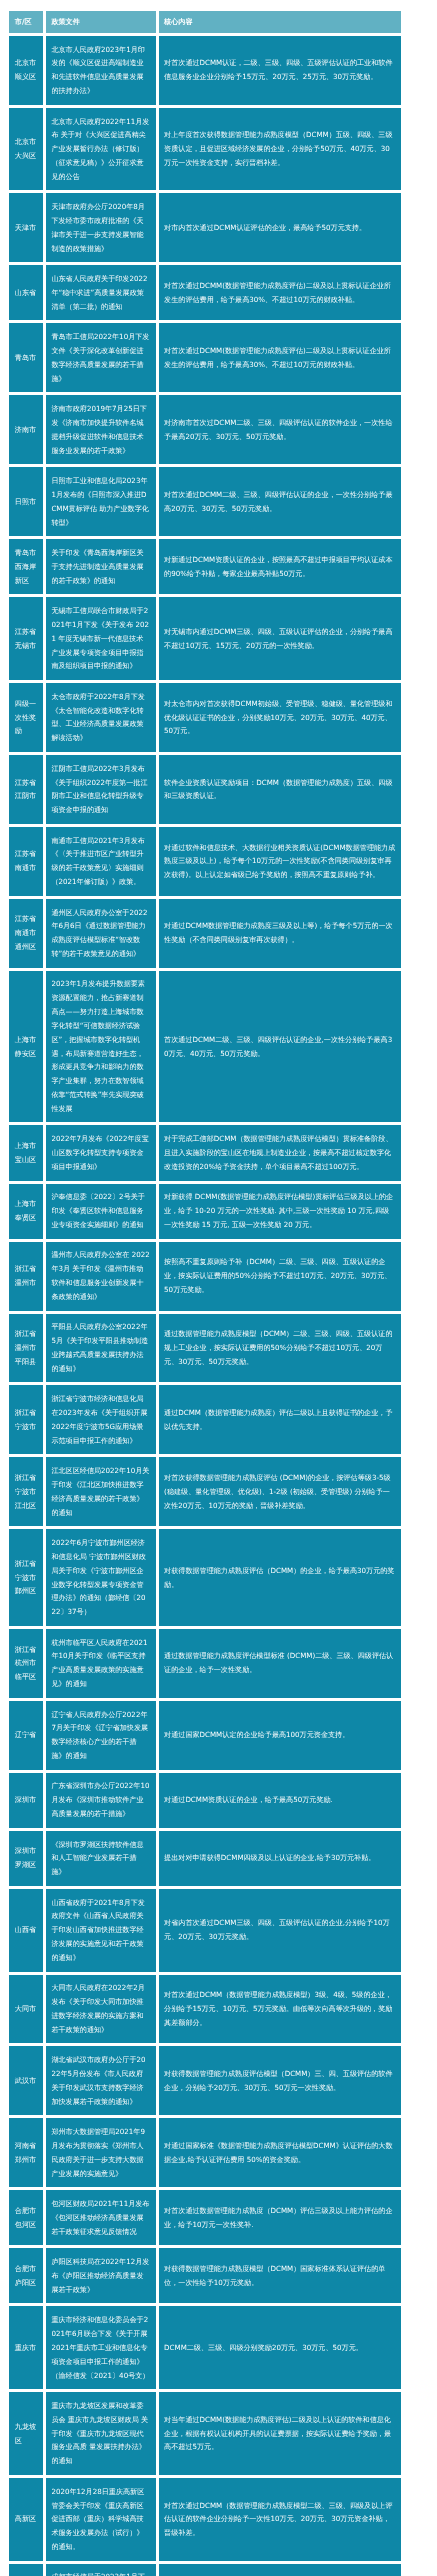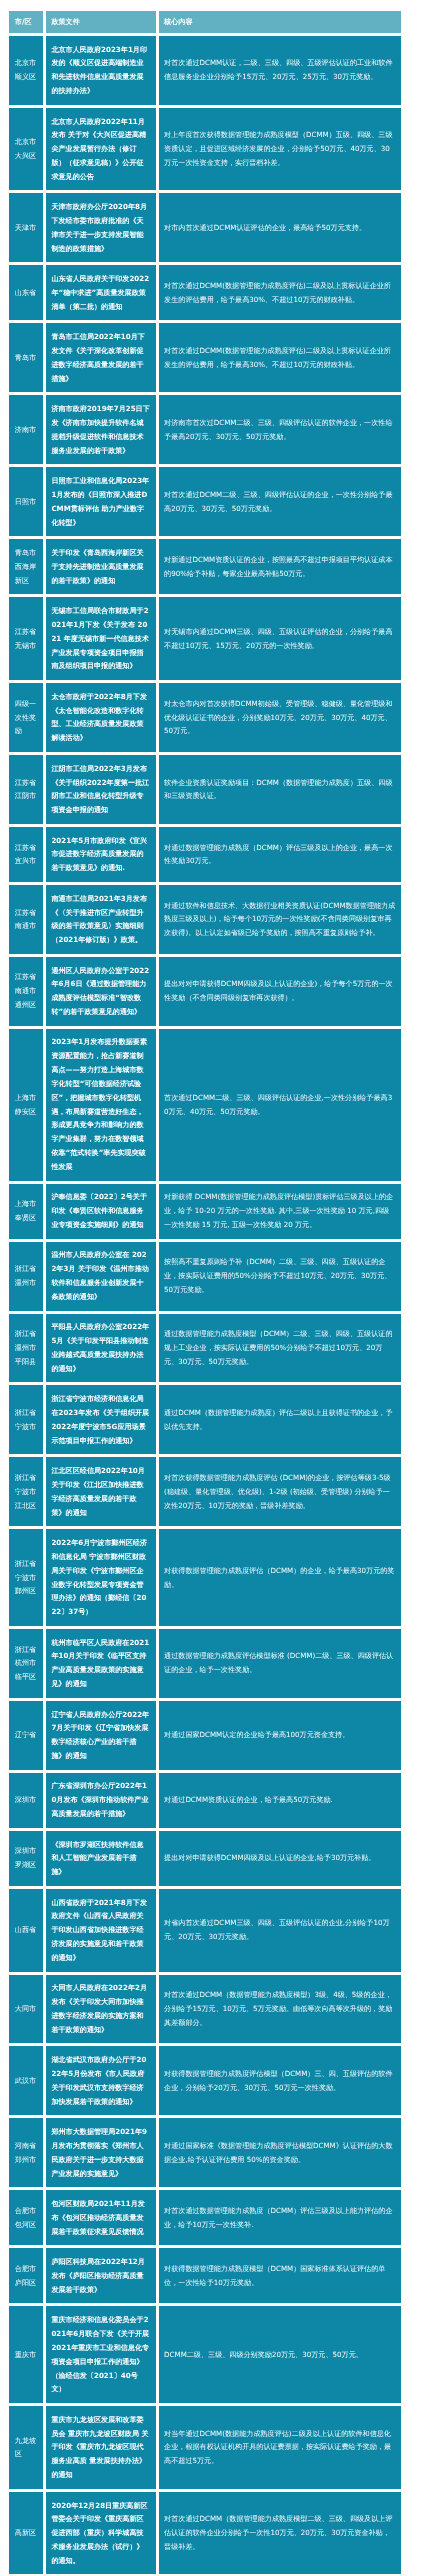--- a/index.html
+++ b/index.html
@@ -33,21 +33,21 @@
     word-break: break-all;
     box-sizing: border-box;
   }
   .head .cell {
     background: #61b1c3;
     font-weight: bold;
     padding: 5.6px 5.6px;
     line-height: 1.5;
   }
   .c1 { width: 35px; }
-  .c2 { width: 118px; font-weight: bold; }
+  .c2 { width: 118px; }
   .c3 { width: 265px; }
 </style>
 </head>
 <body>
 
 <div class="page">
   <div class="tbl">
     <div class="row head">
       <div class="cell c1">市/区</div>
       <div class="cell c2">政策文件</div>
@@ -113,44 +113,44 @@
     <div class="cell c2">太仓市政府于2022年8月下发《太仓智能化改造和数字化转型、工业经济高质量发展政策解读活动》</div>
     <div class="cell c3">对太仓市内对首次获得DCMM初始级、受管理级、稳健级、量化管理级和优化级认证证书的企业，分别奖励10万元、20万元、30万元、40万元、50万元。</div>
   </div>
 
   <div class="row">
     <div class="cell c1">江苏省江阴市</div>
     <div class="cell c2">江阴市工信局2022年3月发布《关于组织2022年度第一批江阴市工业和信息化转型升级专项资金申报的通知</div>
     <div class="cell c3">软件企业资质认证奖励项目：DCMM（数据管理能力成熟度）五级、四级和三级资质认证。</div>
   </div>
 
-  <div class="row">
-    <div class="cell c1">江苏省宜兴市</div>
-    <div class="cell c2">2021年5月市政府印发《宜兴市促进数字经济高质量发展的若干政策意见》的通知.</div>
-    <div class="cell c3">对通过数据管理能力成熟度（DCMM）评估三级及以上的企业，最高一次性奖励30万元。</div>
-  </div>
 
   <div class="row">
     <div class="cell c1">江苏省南通市</div>
     <div class="cell c2">南通市工信局2021年3月发布《〈关于推进市区产业转型升级的若干政策意见〉实施细则（2021年修订版）》政策。</div>
     <div class="cell c3">对通过软件和信息技术、大数据行业相关资质认证(DCMM数据管理能力成熟度三级及以上)，给予每个10万元的一次性奖励(不含同类同级别复审再次获得)。以上认定如省级已给予奖励的，按照高不重复原则给予补。</div>
   </div>
 
   <div class="row">
     <div class="cell c1">江苏省南通市通州区</div>
     <div class="cell c2">通州区人民政府办公室于2022年6月6日《通过数据管理能力成熟度评估模型标准“智改数转”的若干政策意见的通知》</div>
-    <div class="cell c3">提出对对申请获得DCMM四级及以上认证的企业)，给予每个5万元的一次性奖励（不含同类同级别复审再次获得）。</div>
+    <div class="cell c3">对通过DCMM数据管理能力成熟度三级及以上等)，给予每个5万元的一次性奖励（不含同类同级别复审再次获得）。</div>
   </div>
 
   <div class="row">
     <div class="cell c1">上海市静安区</div>
     <div class="cell c2">2023年1月发布提升数据要素资源配置能力，抢占新赛道制高点——努力打造上海城市数字化转型“可信数据经济试验区”，把握城市数字化转型机遇，布局新赛道营造好生态，形成更具竞争力和影响力的数字产业集群，努力在数智领域依靠“范式转换”率先实现突破性发展</div>
     <div class="cell c3">首次通过DCMM二级、三级、四级评估认证的企业,一次性分别给予最高30万元、40万元、50万元奖励。</div>
   </div>
 
+  <div class="row">
+    <div class="cell c1">上海市宝山区</div>
+    <div class="cell c2">2022年7月发布《2022年度宝山区数字化转型支持专项资金项目申报通知》</div>
+    <div class="cell c3">对于完成工信部DCMM（数据管理能力成熟度评估模型）贯标准备阶段、且进入实施阶段的宝山区在地规上制造业企业，按最高不超过核定数字化改造投资的20%给予资金扶持，单个项目最高不超过100万元。</div>
+  </div>
 
   <div class="row">
     <div class="cell c1">上海市奉贤区</div>
     <div class="cell c2">沪奉信息委〔2022〕2号关于印发《奉贤区软件和信息服务业专项资金实施细则》的通知</div>
     <div class="cell c3">对新获得 DCMM(数据管理能力成熟度评估模型)贯标评估三级及以上的企业，给予 10-20 万元的一次性奖励. 其中,三级一次性奖励 10 万元,四级一次性奖励 15 万元, 五级一次性奖励 20 万元。</div>
   </div>
 
   <div class="row">
     <div class="cell c1">浙江省温州市</div>
     <div class="cell c2">温州市人民政府办公室在 2022年3月 关于印发《温州市推动软件和信息服务业创新发展十条政策的通知》</div>

